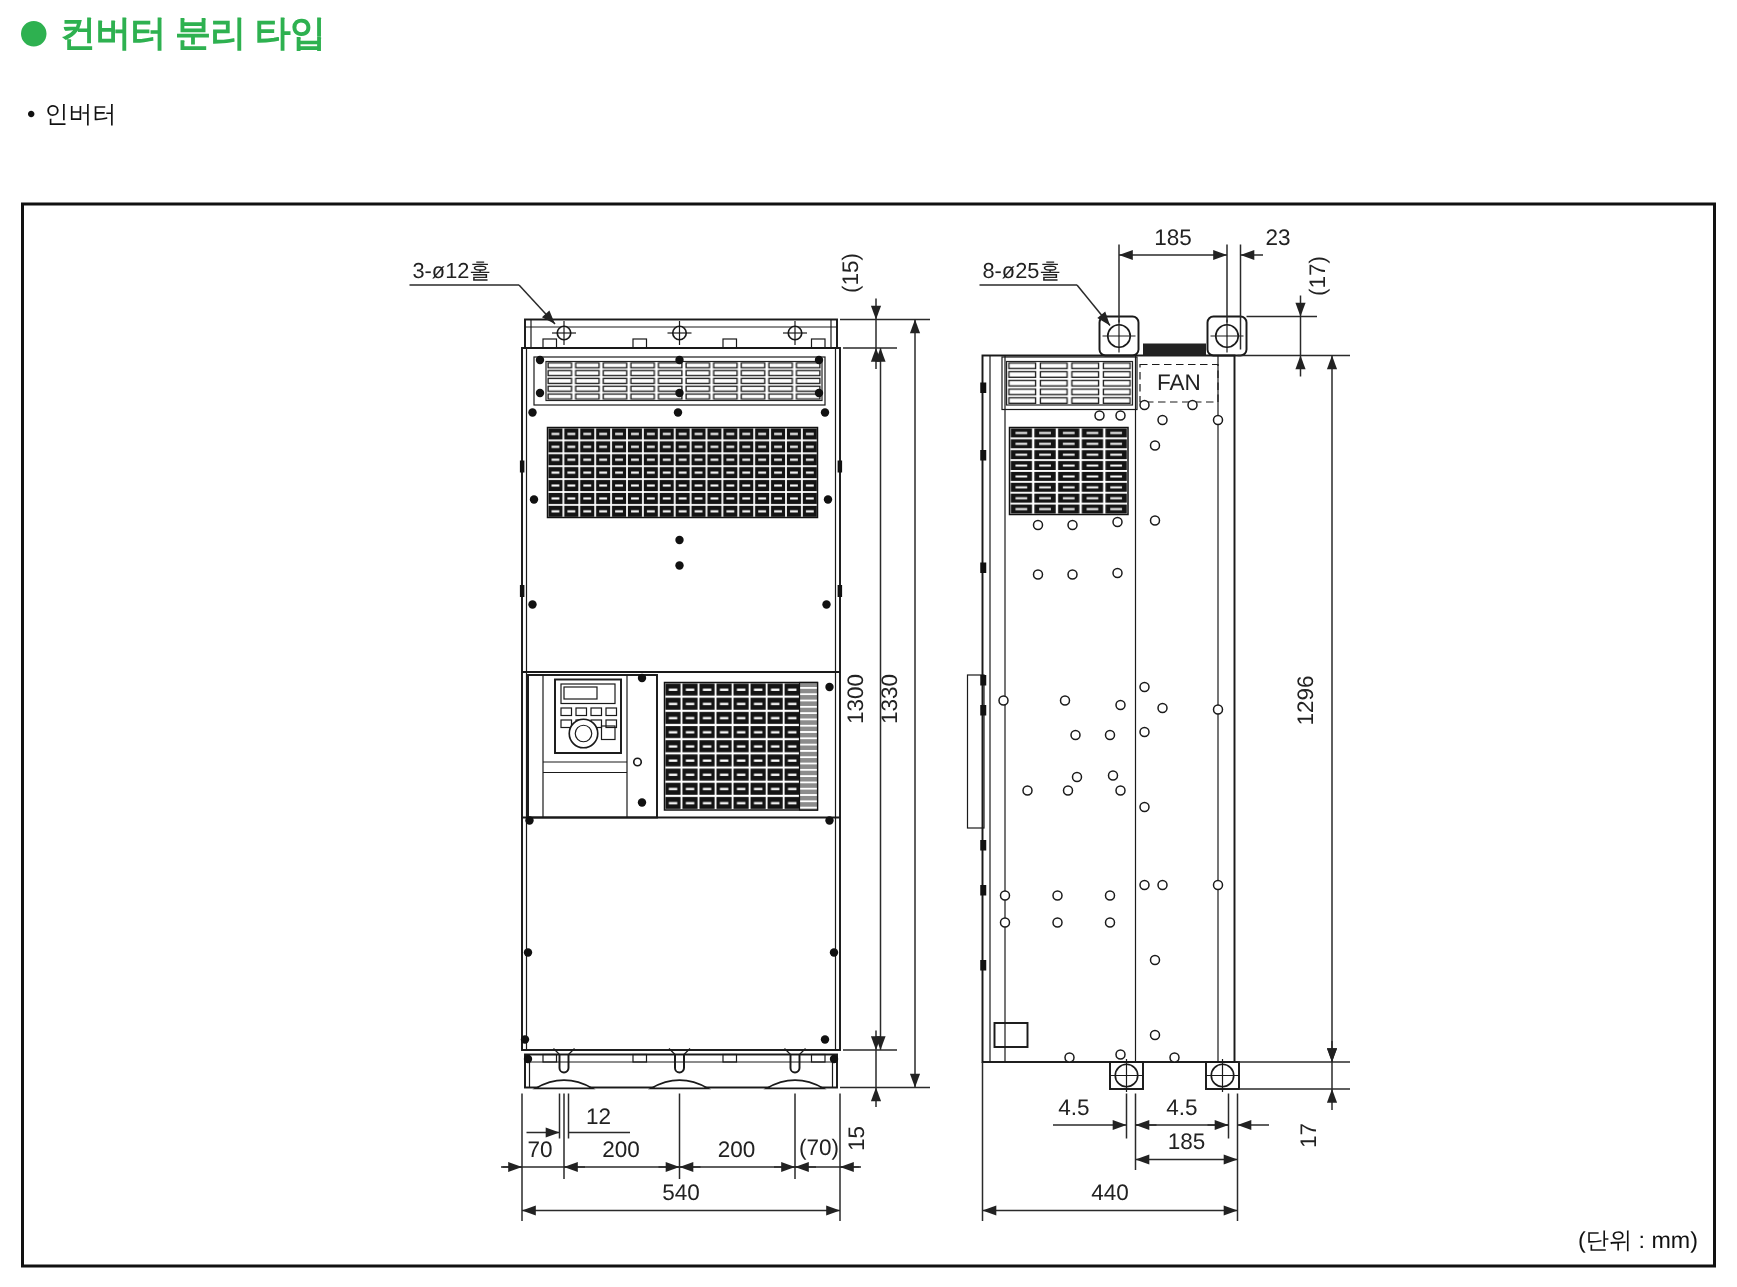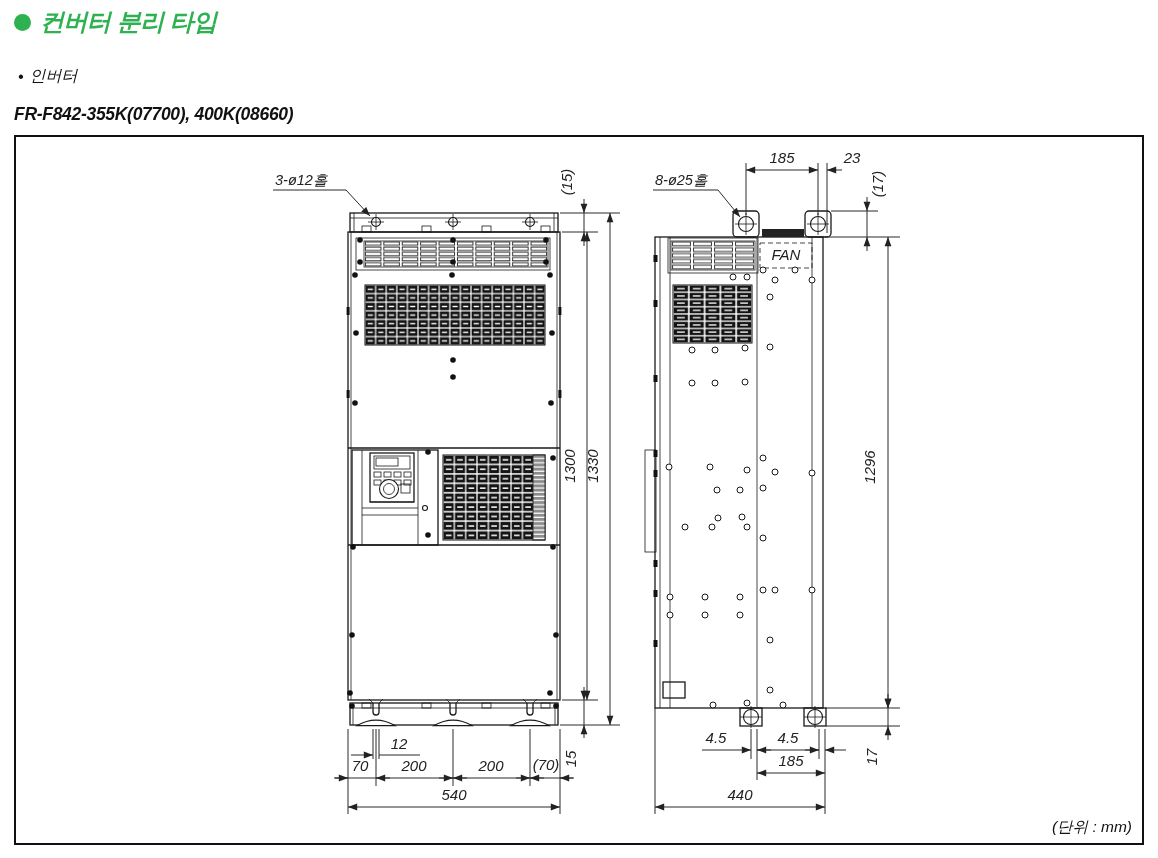--- a/index.html
+++ b/index.html
@@ -1,17 +1,17 @@
 <!DOCTYPE html>
 <html><head>
 <meta charset="utf-8">
 <style>
   html,body{margin:0;padding:0;background:#fff;}
   .page{position:relative;width:1158px;height:858px;background:#fff;
-        font-family:"Liberation Sans",sans-serif;color:#111;overflow:hidden;font-style:italic;}
+        font-family:"Liberation Sans",sans-serif;color:#111;overflow:hidden;}
   .title-row{position:absolute;left:14px;top:6px;display:flex;align-items:center;gap:9px;}
   .bullet{width:17px;height:17px;border-radius:50%;background:#2eb150;display:inline-block;}
   .title-row h1{margin:0;font-size:24px;font-weight:bold;color:#2eb150;letter-spacing:-0.5px;}
   .subtitle{position:absolute;left:18px;top:66px;font-size:16px;color:#111;display:flex;align-items:center;gap:6px;}
   .sub-bullet{font-size:16px;}
   .model{position:absolute;left:14px;top:104px;font-size:17.5px;font-weight:bold;letter-spacing:-0.3px;}
   .drawing-box{position:absolute;left:14px;top:135px;width:1130px;height:710px;
                border:2px solid #111;background:#fff;box-sizing:border-box;}
   .unit-note{position:absolute;right:10px;bottom:5px;font-size:15.5px;color:#111;margin-top:16px;}
   svg{position:absolute;left:0;top:0;}
@@ -32,21 +32,20 @@
   <div class="title-row">
     <span class="bullet"></span>
     <h1>컨버터 분리 타입</h1>
   </div>
 
   <div class="subtitle">
     <span class="sub-bullet">•</span>
     <span>인버터</span>
   </div>
 
-  <div class="model">FR-F842-355K(07700), 400K(08660)</div>
 
   <div class="drawing-box">
     <svg width="1126" height="706" viewBox="0 0 1126 706">
       <defs>
         <marker id="ah" markerWidth="11" markerHeight="9" refX="9.6" refY="4" orient="auto-start-reverse">
           <path d="M0.4,0.6 L9.6,4 L0.4,7.4 Z" fill="#222"></path>
         </marker>
         <pattern id="pg1" patternUnits="userSpaceOnUse" x="349" y="148" width="10.6" height="8.6">
           <rect width="10.6" height="8.6" fill="#fff"></rect>
             <rect x="0.6" y="0.6" width="9.4" height="7.4" fill="#141414"></rect>

